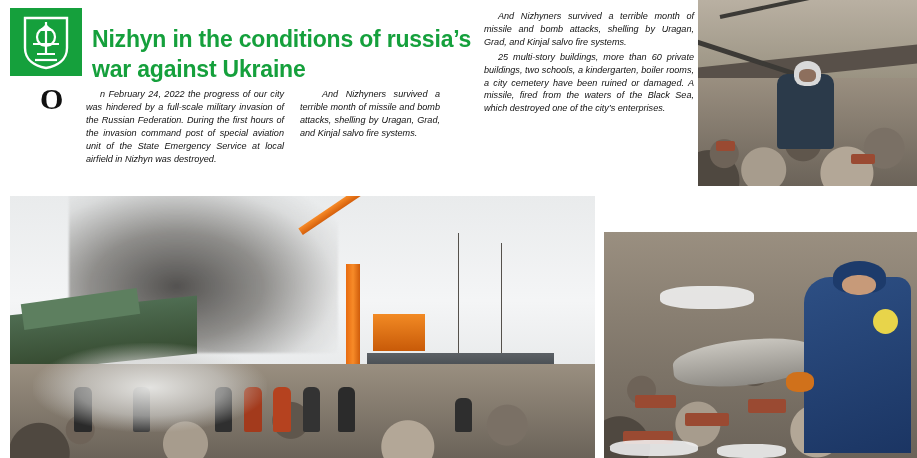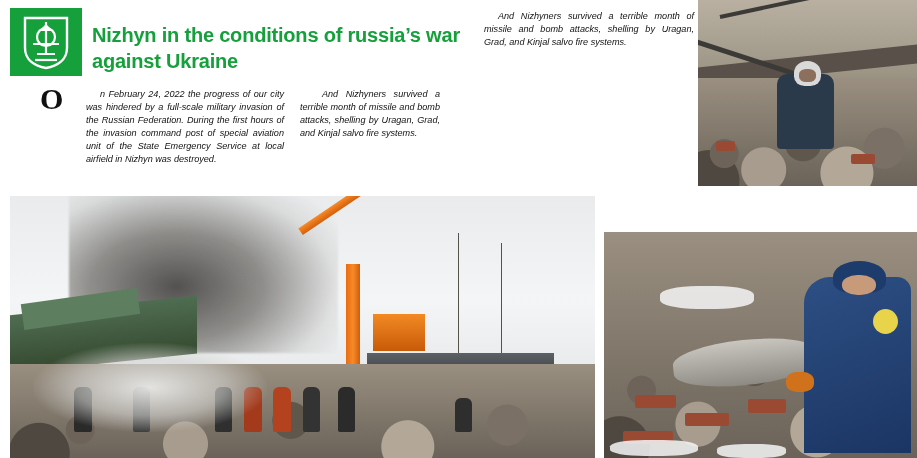--- a/index.html
+++ b/index.html
@@ -24,21 +24,21 @@
     background: #15a03c;
     display: flex; align-items: center; justify-content: center;
   }
   .logo-block svg { display: block; }
 
   .headline {
     position: absolute;
     left: 92px; top: 10px;
     width: 380px;
     color: #15a03c;
-    font-size: 20px;
+    font-size: 23px;
     font-weight: bold;
     line-height: 1.28;
     letter-spacing: -0.2px;
   }
 
   
   .col {
     position: absolute;
     font-size: 9.1px;
     line-height: 1.42;
@@ -216,20 +216,21 @@
   <div class="col col1">
     <p style="text-indent:14px;margin-left:28px;">n February 24, 2022 the progress of our city was hindered by a full-scale military invasion of the Russian Federation. During the first hours of the invasion command post of special aviation unit of the State Emergency Service at local airfield in Nizhyn was destroyed.</p>
   </div>
 
   <div class="col col2">
     <p style="text-indent:22px;">And Nizhyners survived a terrible month of missile and bomb attacks, shelling by Uragan, Grad, and Kinjal salvo fire systems.</p>
   </div>
 
   <div class="col col3">
     <p style="text-indent:14px;">And Nizhyners survived a terrible month of missile and bomb attacks, shelling by Uragan, Grad, and Kinjal salvo fire systems.</p>
+    <p style="text-indent:14px;">25 multi-story buildings, more than 60 private buildings, two schools, a kindergarten, boiler rooms, a city cemetery have been ruined or damaged. A missile, fired from the waters of the Black Sea, which destroyed one of the city’s enterprises.</p>
   </div>
 
   <div class="photo photo-tr">
     <div class="ph-sky sky-grey"></div>
     <div class="tr-wall"></div>
     <div class="tr-roof"></div>
     <div class="beam" style="left:-4%; top:20%; width:70%; height:5px; transform:rotate(18deg);"></div>
     <div class="beam" style="left:10%; top:8%; width:55%; height:4px; transform:rotate(-12deg);"></div>
     <div class="beam" style="left:55%; top:52%; width:48%; height:4px; transform:rotate(26deg);"></div>
     <div class="rubble" style="height:58%;"></div>

